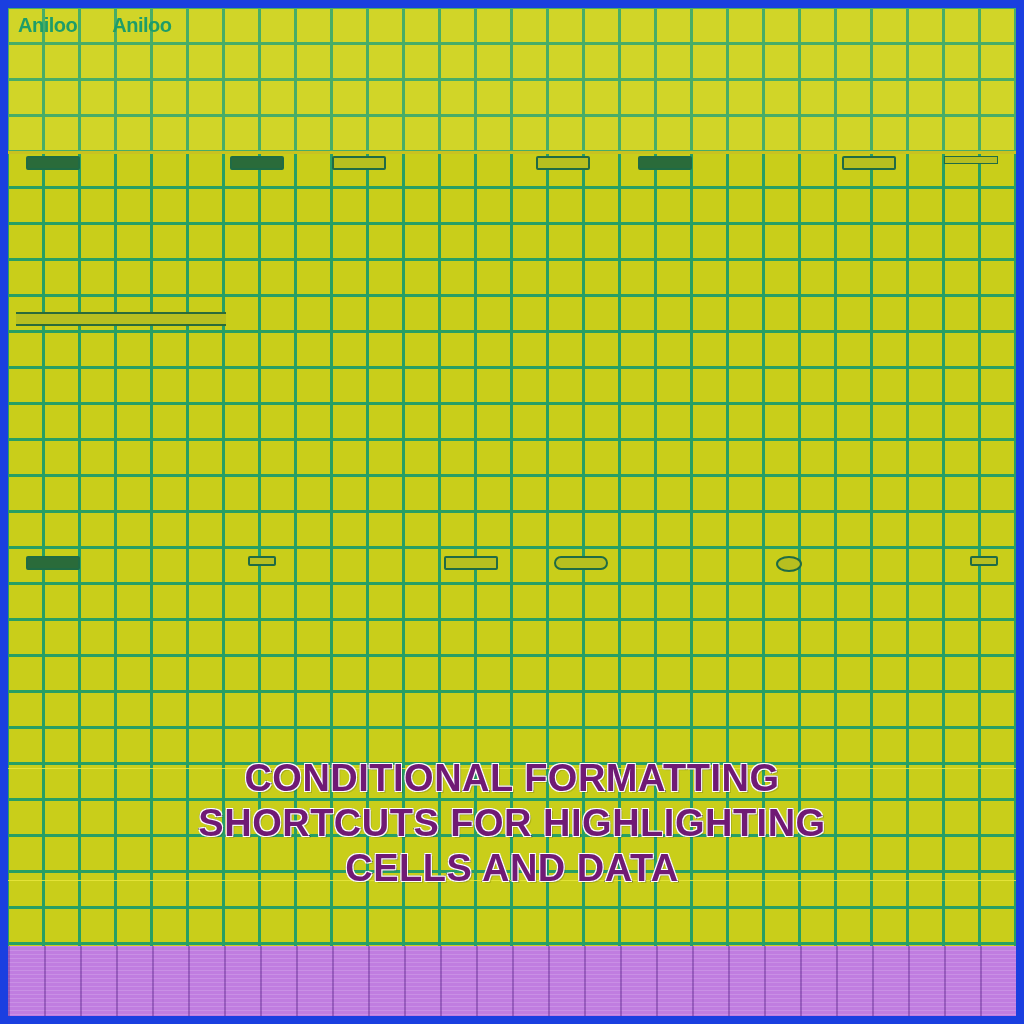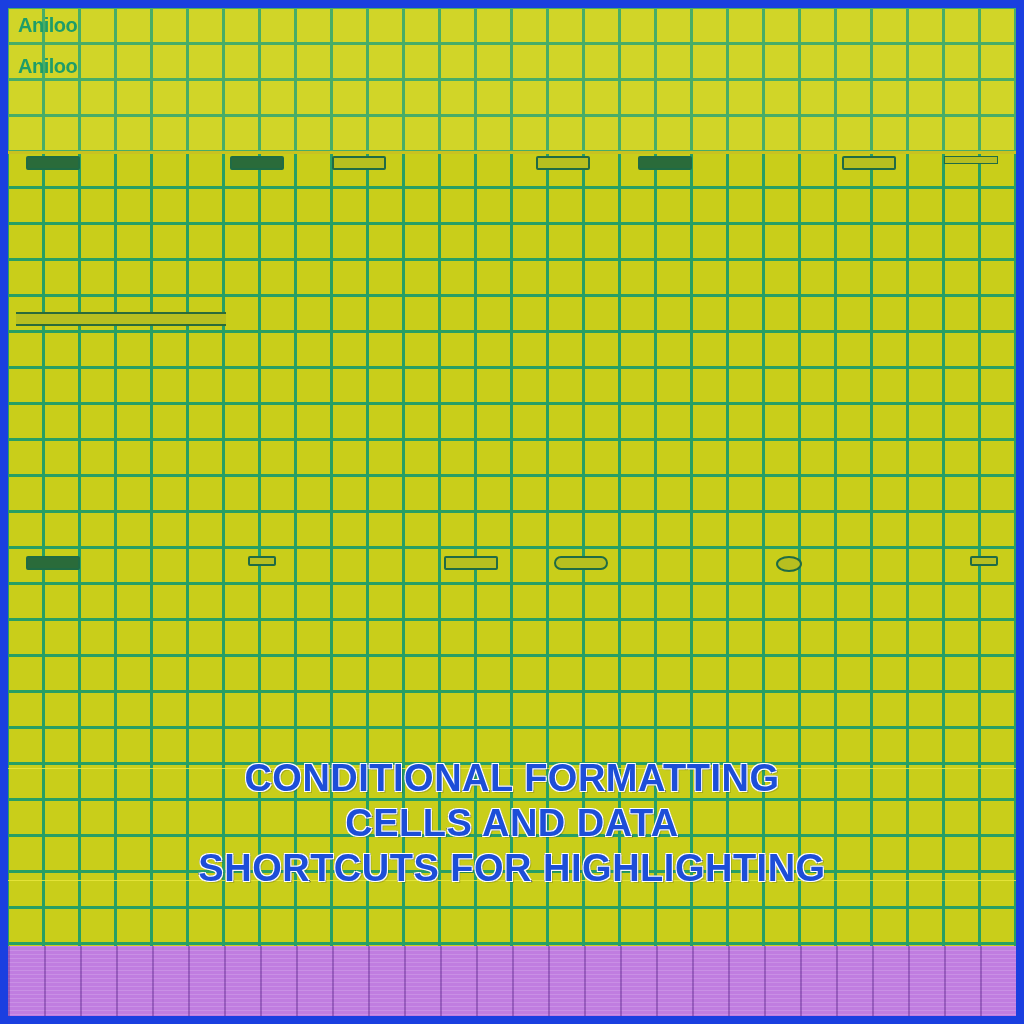--- a/index.html
+++ b/index.html
@@ -30,27 +30,26 @@
     height: 146px;
     background: rgba(255,255,120,0.15);
     border-bottom: 3px solid #c9c220;
   }
 
   .header-labels {
     position: absolute;
     top: 6px;
     left: 10px;
     display: flex;
-    gap: 18px;
+    gap: 35px;
     font-family: Arial, Helvetica, sans-serif;
     font-weight: 700;
     font-size: 20px;
     color: #1f9d68;
     letter-spacing: -0.5px;
-    flex-direction: column;
   }
 
   .row-cells {
     position: absolute;
     left: 0; right: 0;
     display: flex;
     justify-content: space-between;
     padding: 0 18px;
   }
   .row-cells.row-a { top: 148px; }
@@ -106,21 +105,21 @@
   .title-block {
     position: absolute;
     left: 0; right: 0;
     top: 748px;
     text-align: center;
     font-family: "Arial Black", Impact, Arial, sans-serif;
     font-weight: 900;
     font-size: 38px;
     line-height: 1.18;
     letter-spacing: 0.5px;
-    color: #1d4ed8;
+    color: #701a75;
     -webkit-text-stroke: 2px #0d1a66;
     paint-order: stroke fill;
     text-shadow:
       1px 1px 0 #ffffff,
      -1px 1px 0 #ffffff,
       1px -1px 0 #ffffff,
      -1px -1px 0 #ffffff,
       2px 2px 0 rgba(0,0,0,0.15);
     text-transform: uppercase;
   }
@@ -165,18 +164,18 @@
     <span class="chip disc"></span>
     <span class="spacer"></span>
     <span class="chip tiny"></span>
   </div>
 
   <div class="thin-rule r1"></div>
   <div class="thin-rule r2"></div>
 
   <div class="title-block">
     <div>Conditional Formatting</div>
+    <div>Shortcuts for Highlighting</div>
     <div>Cells and Data</div>
-    <div>Shortcuts for Highlighting</div>
   </div>
 
   <div class="purple-band"></div>
 </div>
 
 </body></html>

